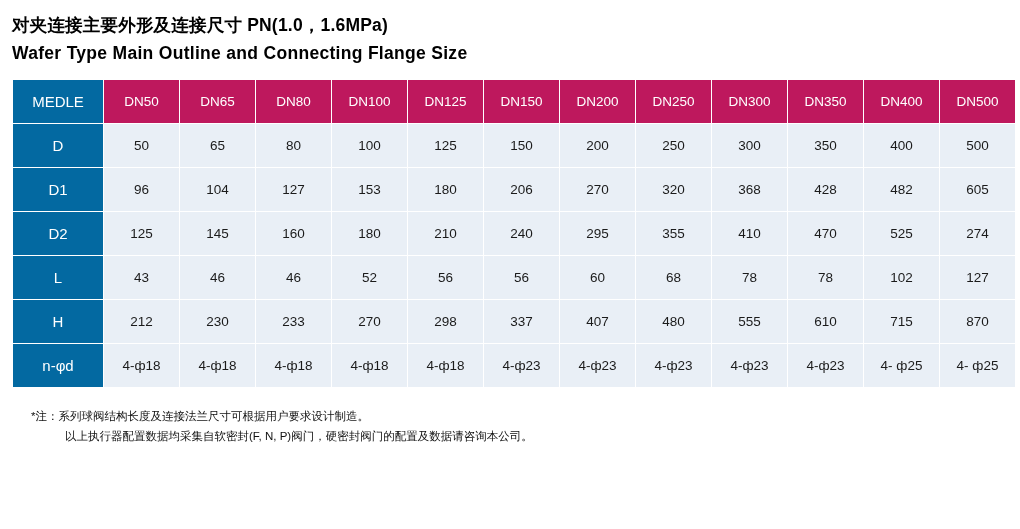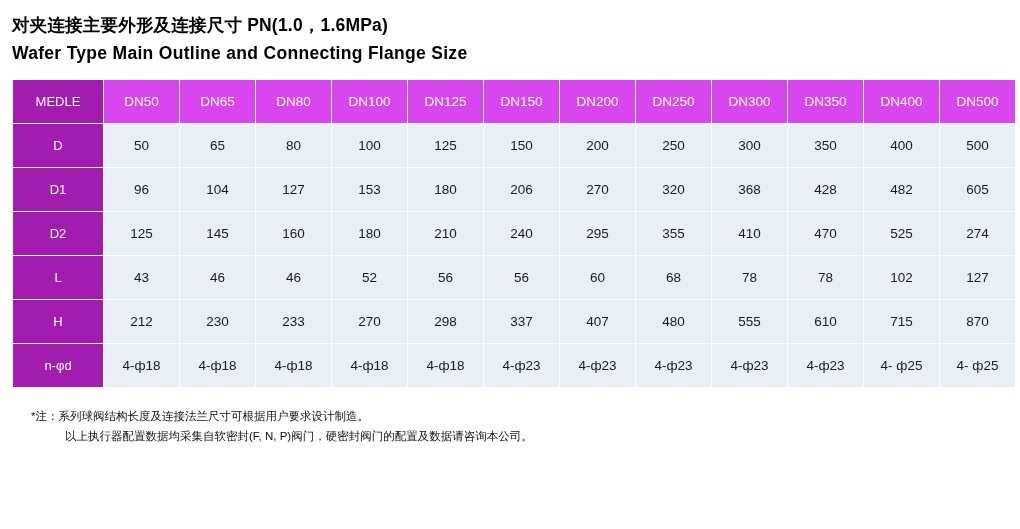--- a/index.html
+++ b/index.html
@@ -46,27 +46,27 @@
   table.spec td {
     border: 1px solid #ffffff;
     text-align: center;
     vertical-align: middle;
     font-size: 13px;
     height: 43px;
     padding: 0;
     color: #1b1b1b;
   }
   table.spec td.rowhead {
-    background: #a21caf;
+    background: #0369a1;
     color: #ffffff;
-    font-size: 13px;
+    font-size: 15px;
     width: 90px;
   }
   table.spec td.colhead {
-    background: #d946ef;
+    background: #be185d;
     color: #ffffff;
     font-size: 13.5px;
   }
   table.spec td.data {
     background: #e9eff6;
     font-size: 13.5px;
   }
   .notes {
     margin: 18px 0 0 4px;
     font-size: 11.5px;

